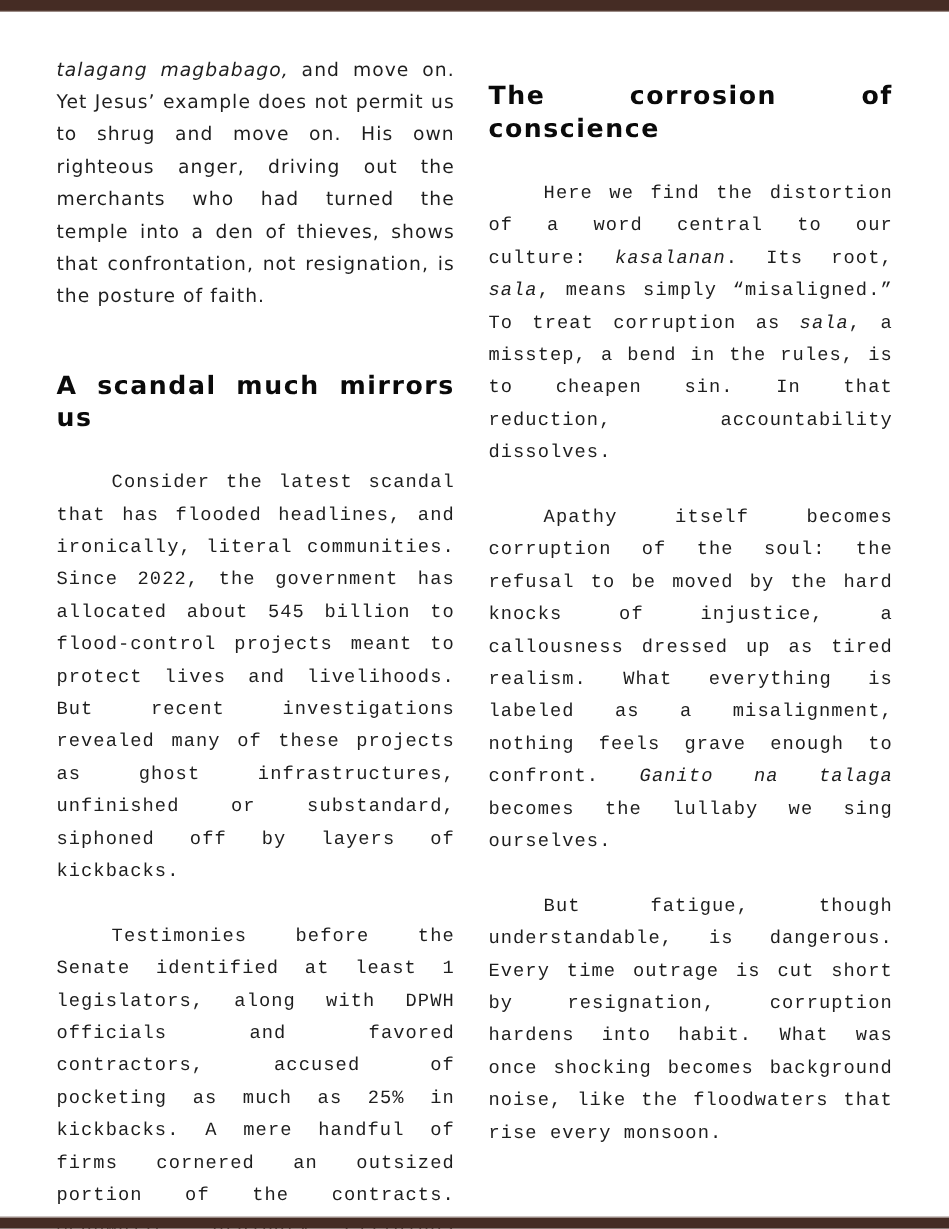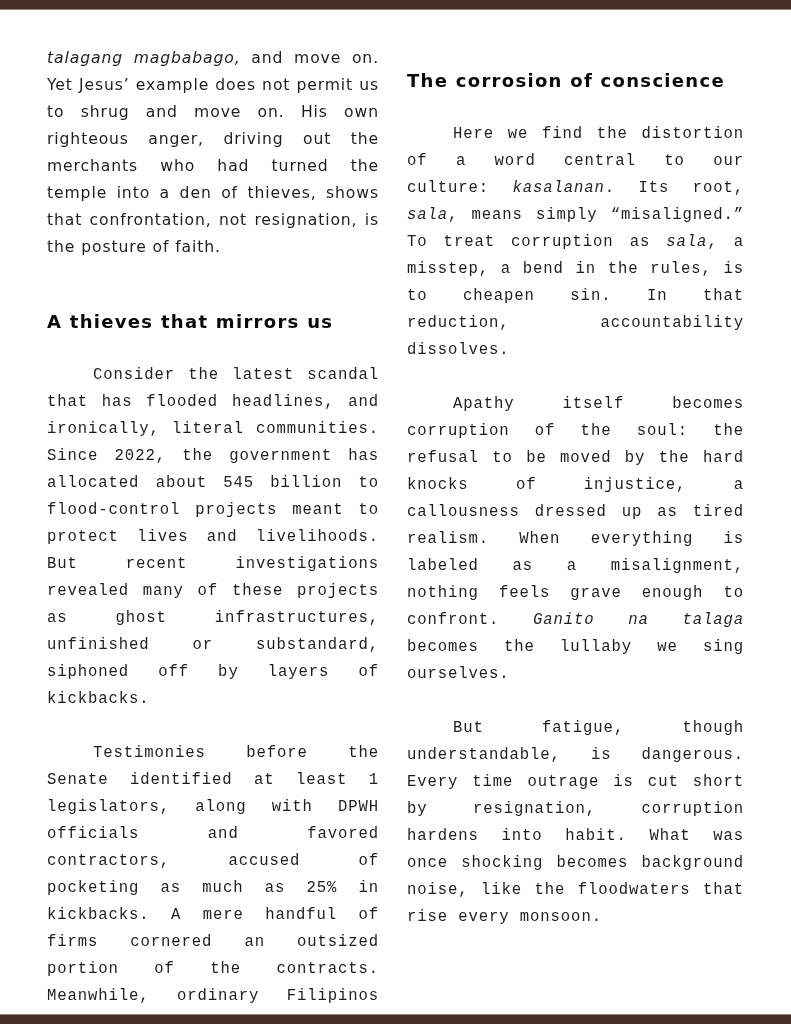--- a/index.html
+++ b/index.html
@@ -16,46 +16,46 @@
       position: absolute; top: 45px; width: 332px;
       font-size: 15.6px; line-height: 27px; letter-spacing: 0.9px;
       text-align: justify;
     }
     .col.left { left: 47px; }
     .col.right { left: 407px; top: 40px; width: 337px; }
     .p { margin: 0; }
     .p.indent { text-indent: 46px; font-family: Liberation Mono, monospace; }
     .gap { height: 27px; }
     h2 {
-      margin: 0; font-weight: bold; font-size: 18px; letter-spacing: 1.3px;
+      margin: 0; font-weight: bold; font-size: 21px; letter-spacing: 1.3px;
       line-height: 27px; color: #0a0a0a;
     }
     .gap-h { height: 20px; }
     em { font-style: italic; }
   </style>
 </head>
 <body>
 
 <div class="bar top"></div>
 
 <div class="col left">
   <p class="p"><em>talagang magbabago,</em><span> and move on. Yet Jesus’ example does not permit us to shrug and move on. His own righteous anger, driving out the merchants who had turned the temple into a den of thieves, shows that confrontation, not resignation, is the posture of faith.</span></p>
   <div class="gap"></div>
   <div class="gap-h"></div>
-  <h2>A thieves that mirrors us</h2>
+  <h2>A scandal much mirrors us</h2>
   <div class="gap"></div>
   <p class="p indent">Consider the latest scandal that has flooded headlines, and ironically, literal communities. Since 2022, the government has allocated about 545 billion to flood-control projects meant to protect lives and livelihoods. But recent investigations revealed many of these projects as ghost infrastructures, unfinished or substandard, siphoned off by layers of kickbacks.</p>
   <div class="gap"></div>
   <p class="p indent">Testimonies before the Senate identified at least 1 legislators, along with DPWH officials and favored contractors, accused of pocketing as much as 25% in kickbacks. A mere handful of firms cornered an outsized portion of the contracts. Meanwhile, ordinary Filipinos trudged through</p>
 </div>
 
 <div class="col right">
   <div class="gap"></div>
   <h2>The corrosion of conscience</h2>
   <div class="gap"></div>
   <p class="p indent"><span>Here we find the distortion of a word central to our culture: </span><em>kasalanan</em><span>. Its root, </span><em>sala</em><span>, means simply “misaligned.” To treat corruption as </span><em>sala</em><span>, a misstep, a bend in the rules, is to cheapen sin. In that reduction, accountability dissolves.</span></p>
   <div class="gap"></div>
-  <p class="p indent"><span>Apathy itself becomes corruption of the soul: the refusal to be moved by the hard knocks of injustice, a callousness dressed up as tired realism. When everything is labeled as a misalignment, nothing feels grave enough to confront. </span><em>Ganito na talaga</em><span> becomes the lullaby we sing ourselves.</span></p>
+  <p class="p indent"><span>Apathy itself becomes corruption of the soul: the refusal to be moved by the hard knocks of injustice, a callousness dressed up as tired realism. What everything is labeled as a misalignment, nothing feels grave enough to confront. </span><em>Ganito na talaga</em><span> becomes the lullaby we sing ourselves.</span></p>
   <div class="gap"></div>
   <p class="p indent">But fatigue, though understandable, is dangerous. Every time outrage is cut short by resignation, corruption hardens into habit. What was once shocking becomes background noise, like the floodwaters that rise every monsoon.</p>
 </div>
 
 <div class="bar bottom"></div>
 
 </body></html>

